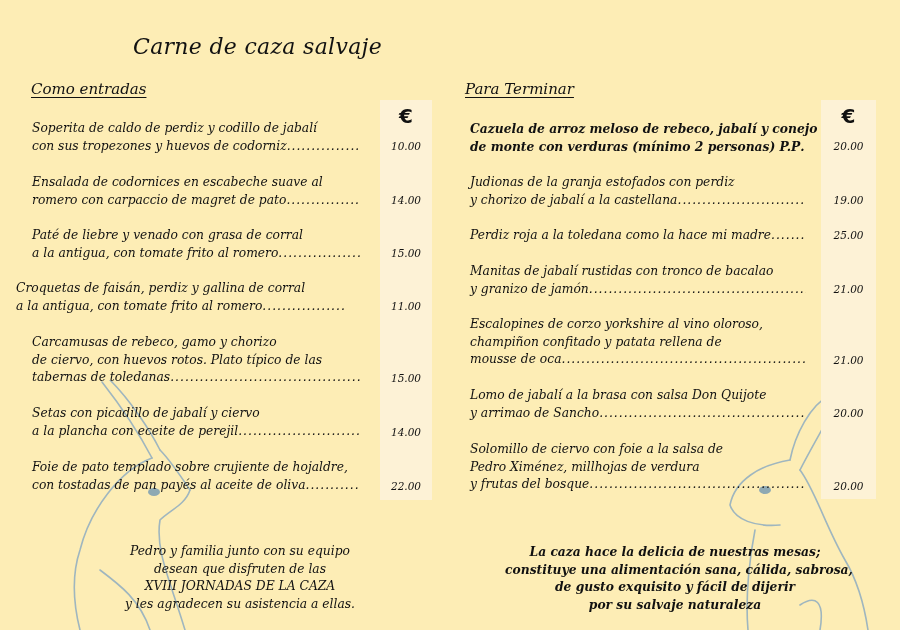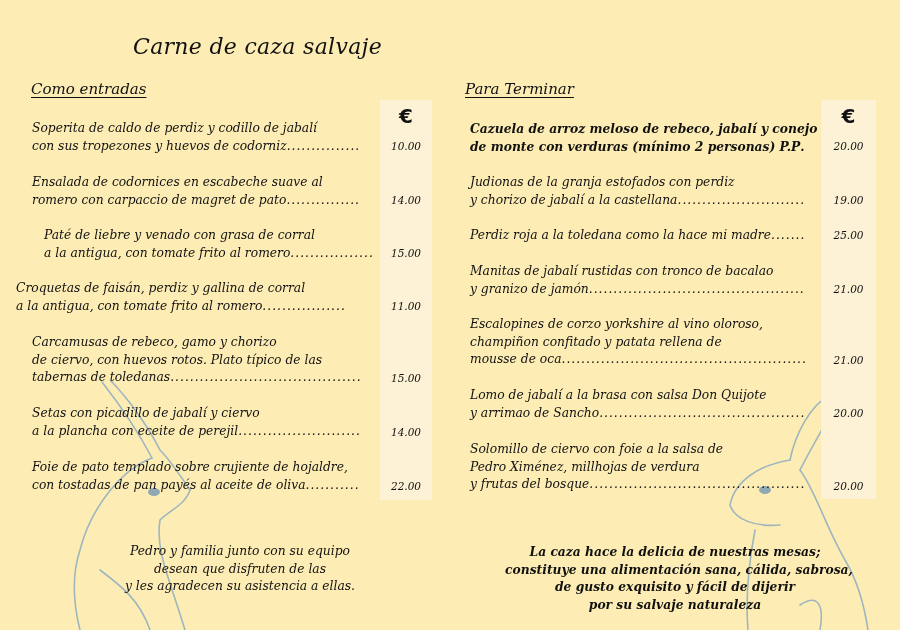--- a/index.html
+++ b/index.html
@@ -100,21 +100,21 @@
         <span class="dots">........................................................................................</span>
       </span>
   </div>
   <div class="item" style="left:32px; top:174px; width:328px;">
     <span class="line">Ensalada de codornices en escabeche suave al</span>
     <span class="last">
         <span class="txt">romero con carpaccio de magret de pato</span>
         <span class="dots">........................................................................................</span>
       </span>
   </div>
-  <div class="item" style="left:32px; top:227px; width:328px;margin-left:12px;">
+  <div class="item" style="left:32px; top:227px; width:328px;">
     <span class="line">Paté de liebre y venado con grasa de corral</span>
     <span class="last">
         <span class="txt">a la antigua, con tomate frito al romero</span>
         <span class="dots">........................................................................................</span>
       </span>
   </div>
   <div class="item" style="left:16px; top:280px; width:328px;">
     <span class="line">Croquetas de faisán, perdiz y gallina de corral</span>
     <span class="last">
         <span class="txt">a la antigua, con tomate frito al romero</span>
@@ -140,20 +140,21 @@
     <span class="line">Foie de pato templado sobre crujiente de hojaldre,</span>
     <span class="last">
         <span class="txt">con tostadas de pan payés al aceite de oliva</span>
         <span class="dots">........................................................................................</span>
       </span>
   </div>
 
   <div class="footer" style="left:110px; top:543px; width:260px;">
     <span>Pedro y familia junto con su equipo</span>
     <span>desean que disfruten de las</span>
+    <span>XVIII JORNADAS DE LA CAZA</span>
     <span>y les agradecen su asistencia a ellas.</span>
   </div>
 
   <div class="section-heading" style="left:465px; top:80px;">Para Terminar</div>
 
   <div class="price-col" style="left:821px; top:100px; width:55px; height:399px;">
     <div class="euro">€</div>
     <div class="price" style="top:40px;">20.00</div>
     <div class="price" style="top:94px;">19.00</div>
     <div class="price" style="top:129px;">25.00</div>

